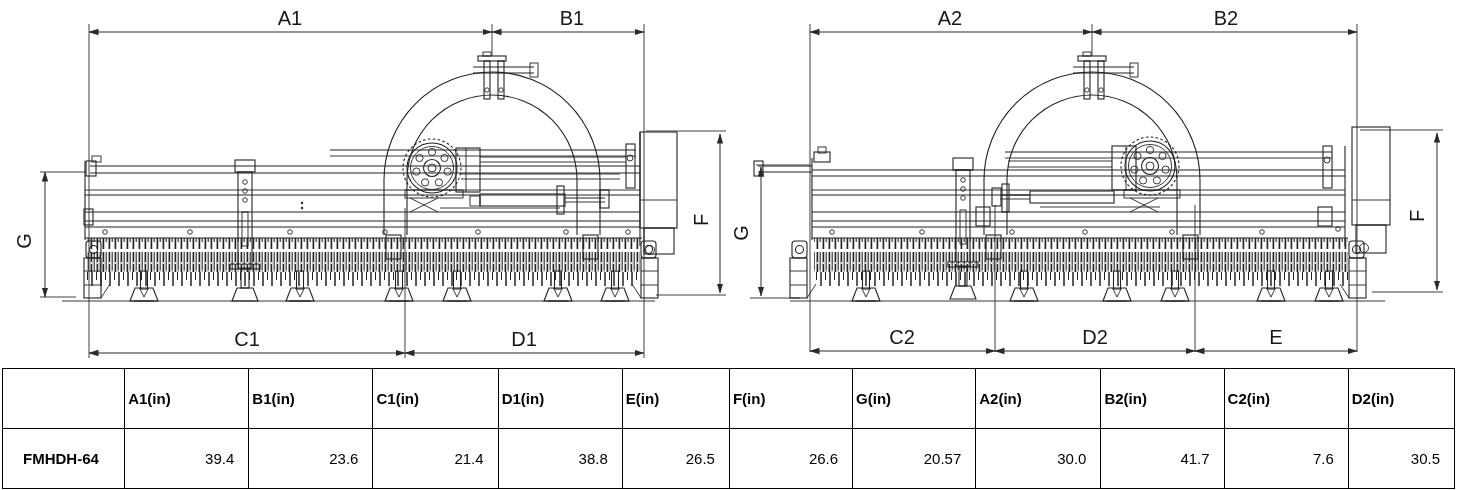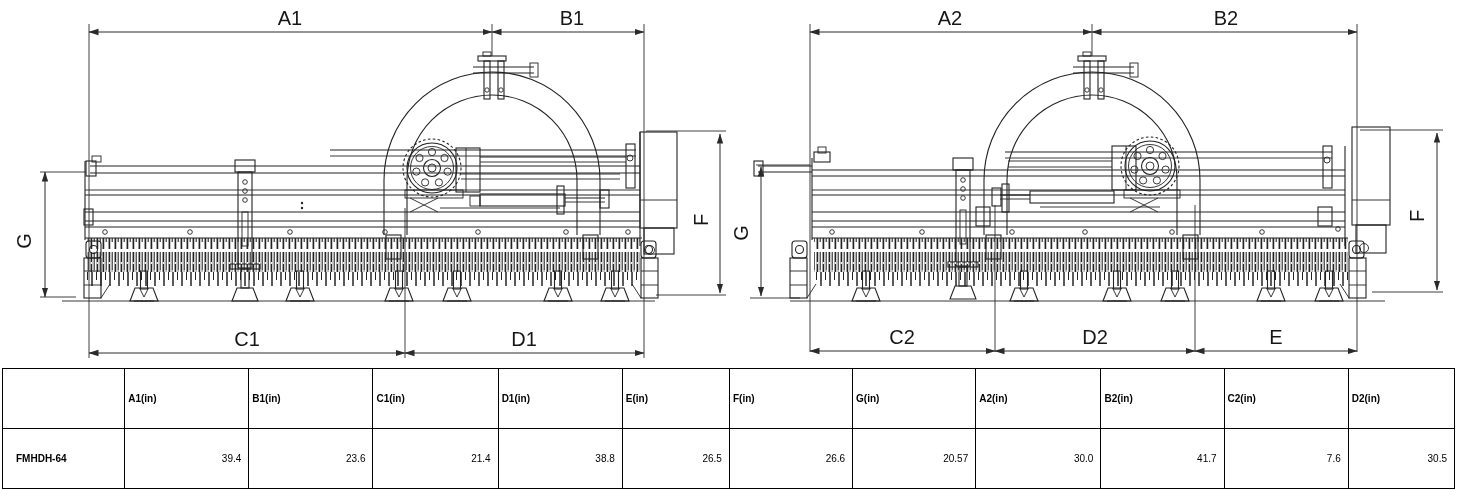--- a/index.html
+++ b/index.html
@@ -7,25 +7,25 @@
        font-family:"Liberation Sans",sans-serif;color:#000}
   svg{position:absolute;top:0;left:0;display:block}
   .dwg{stroke:#232323;stroke-width:1.1;fill:none}
   .thin{stroke:#232323;stroke-width:0.9;fill:none}
   .dim{stroke:#2a2a2a;stroke-width:1;fill:none}
   .ext{stroke:#2a2a2a;stroke-width:0.9;fill:none}
   .dimtxt{font-family:"Liberation Sans",sans-serif;font-size:20px;fill:#161616;
           text-anchor:middle;stroke:none}
   .spec-table{position:absolute;top:368px;left:2px;width:1453px;height:121px;
               border-collapse:collapse;table-layout:fixed;background:#fff}
-  .spec-table th,.spec-table td{border:1.6px solid #000;font-size:10px;height:22.2px;
+  .spec-table th,.spec-table td{border:1.6px solid #000;font-size:15px;height:22.2px;
               padding:0 2px;overflow:hidden;white-space:nowrap}
   .spec-table th{text-align:left;padding-left:3px;font-weight:bold}
-  .spec-table td.model{font-weight:bold;text-align:left;padding-left:13px}
-  .spec-table td.num{text-align:right;padding-right:7px;font-weight:normal}
+  .spec-table td.model{font-weight:bold;text-align:left;padding-left:20px}
+  .spec-table td.num{text-align:right;padding-right:14px;font-weight:normal}
 </style>
 </head>
 <body>
 
 <svg width="1457" height="368" viewBox="0 0 1457 368">
   <defs>
     <marker id="ar" viewBox="0 0 10 10" refX="9.5" refY="5" markerWidth="10" markerHeight="10" orient="auto-start-reverse">
       <path d="M0,1.8 L10,5 L0,8.2 Z" fill="#2a2a2a"></path>
     </marker>
 

